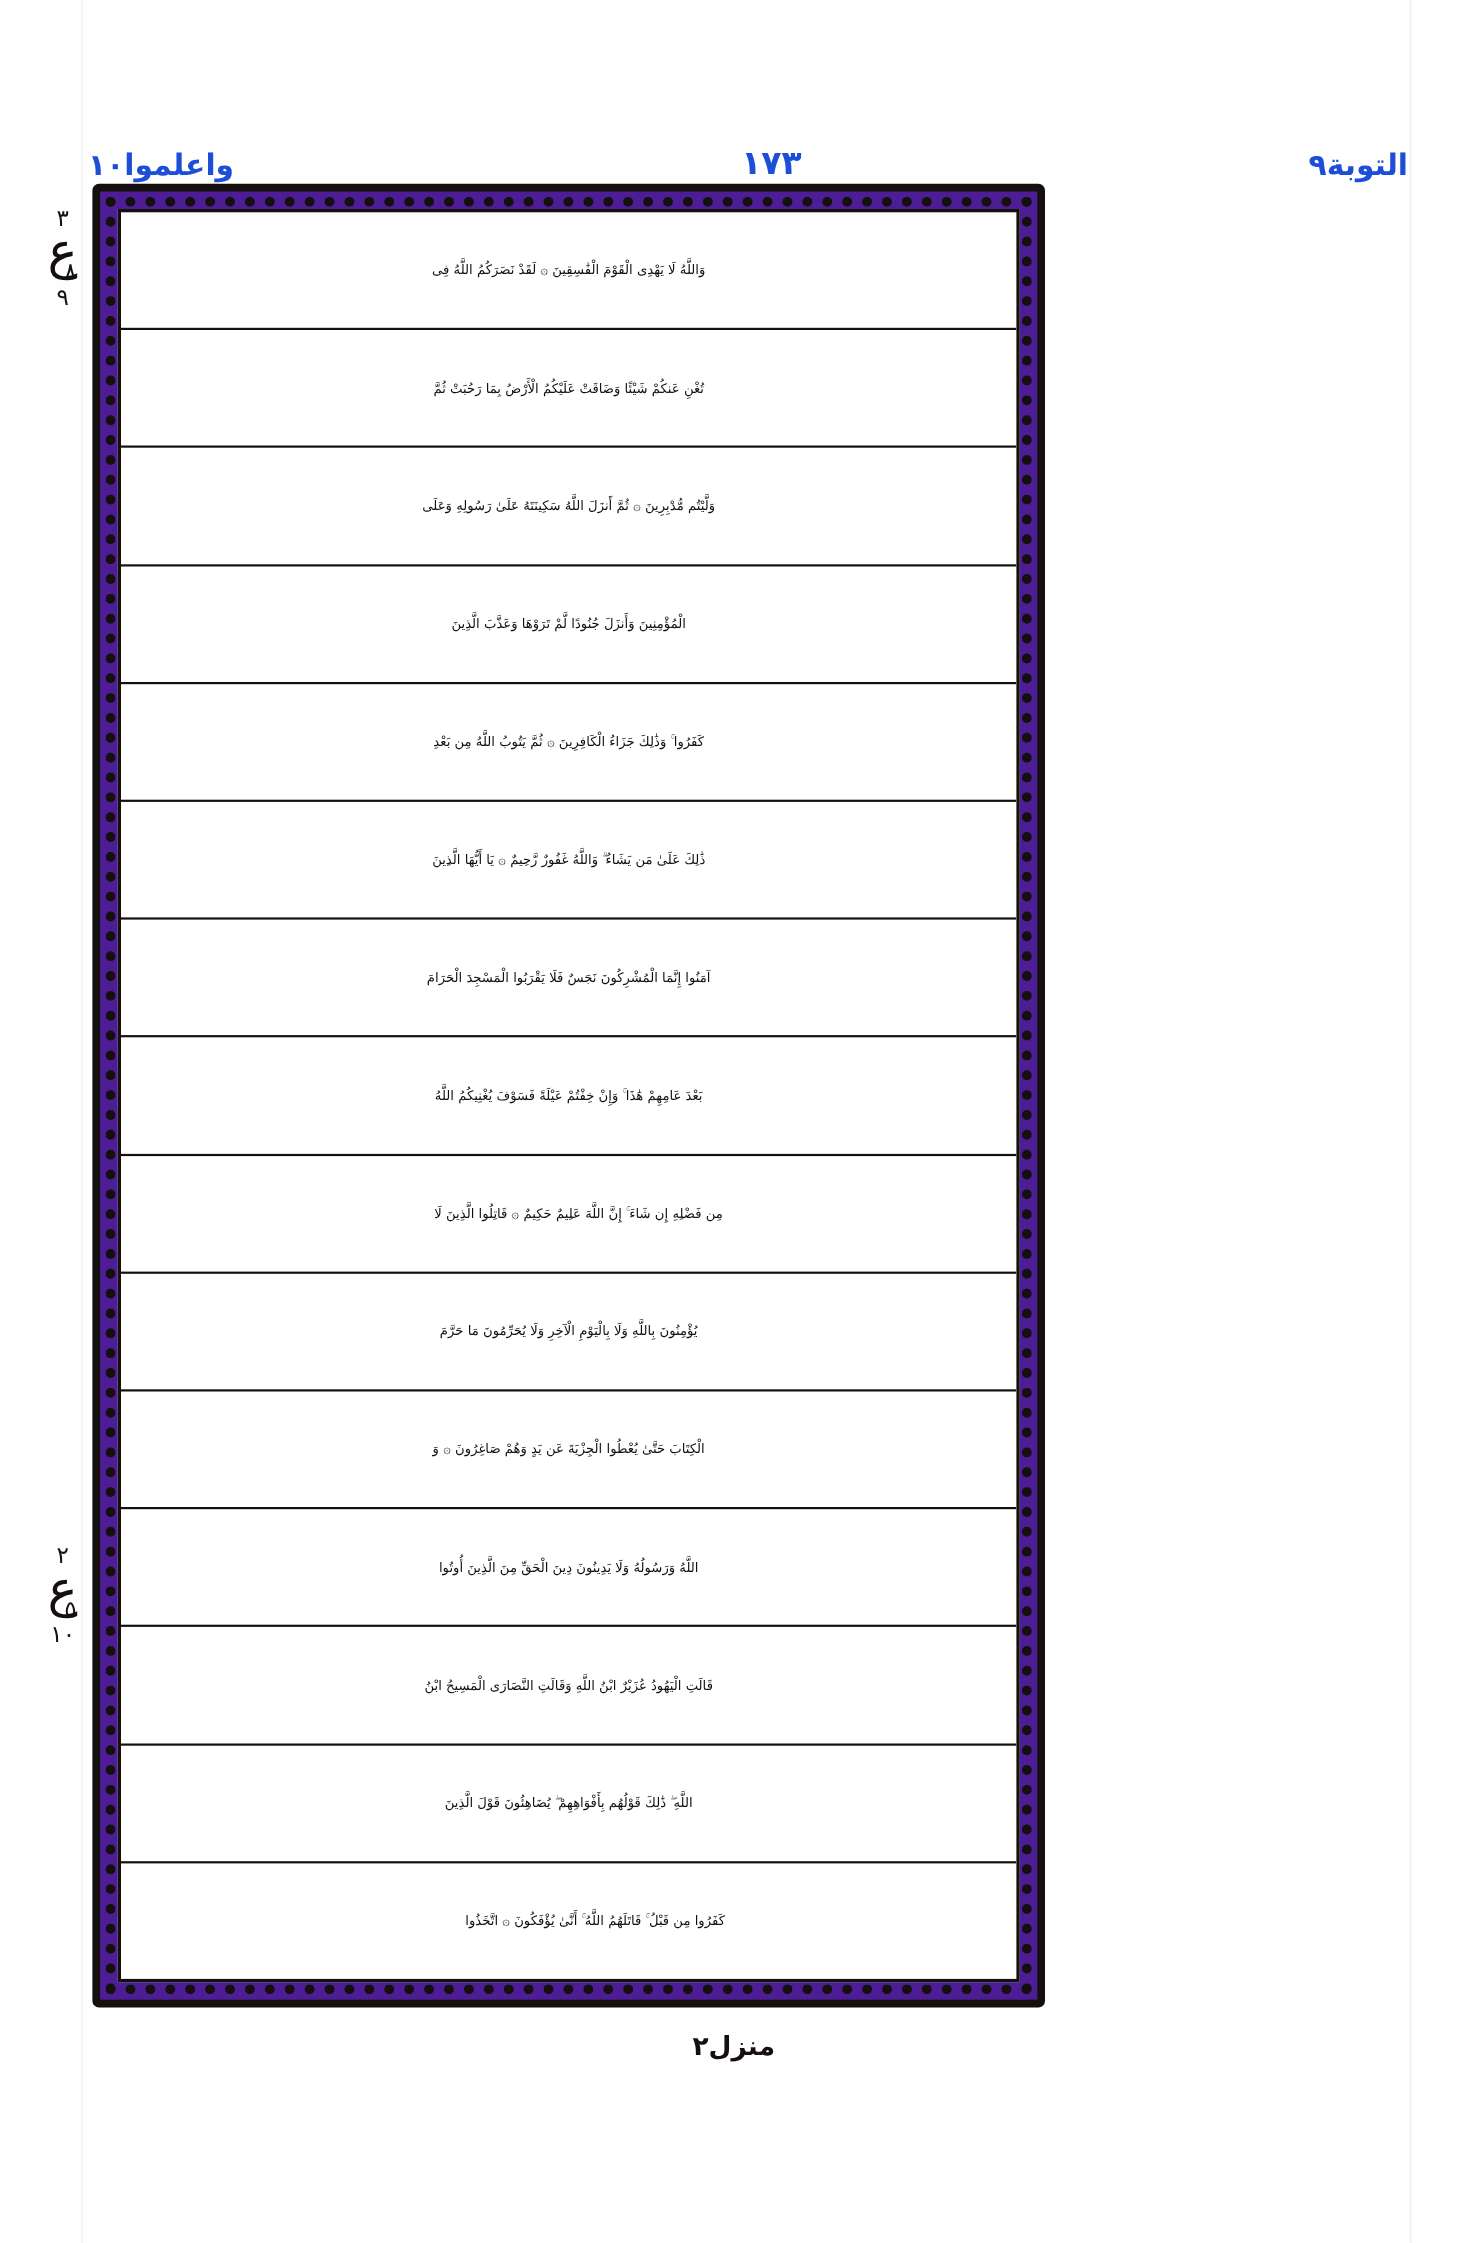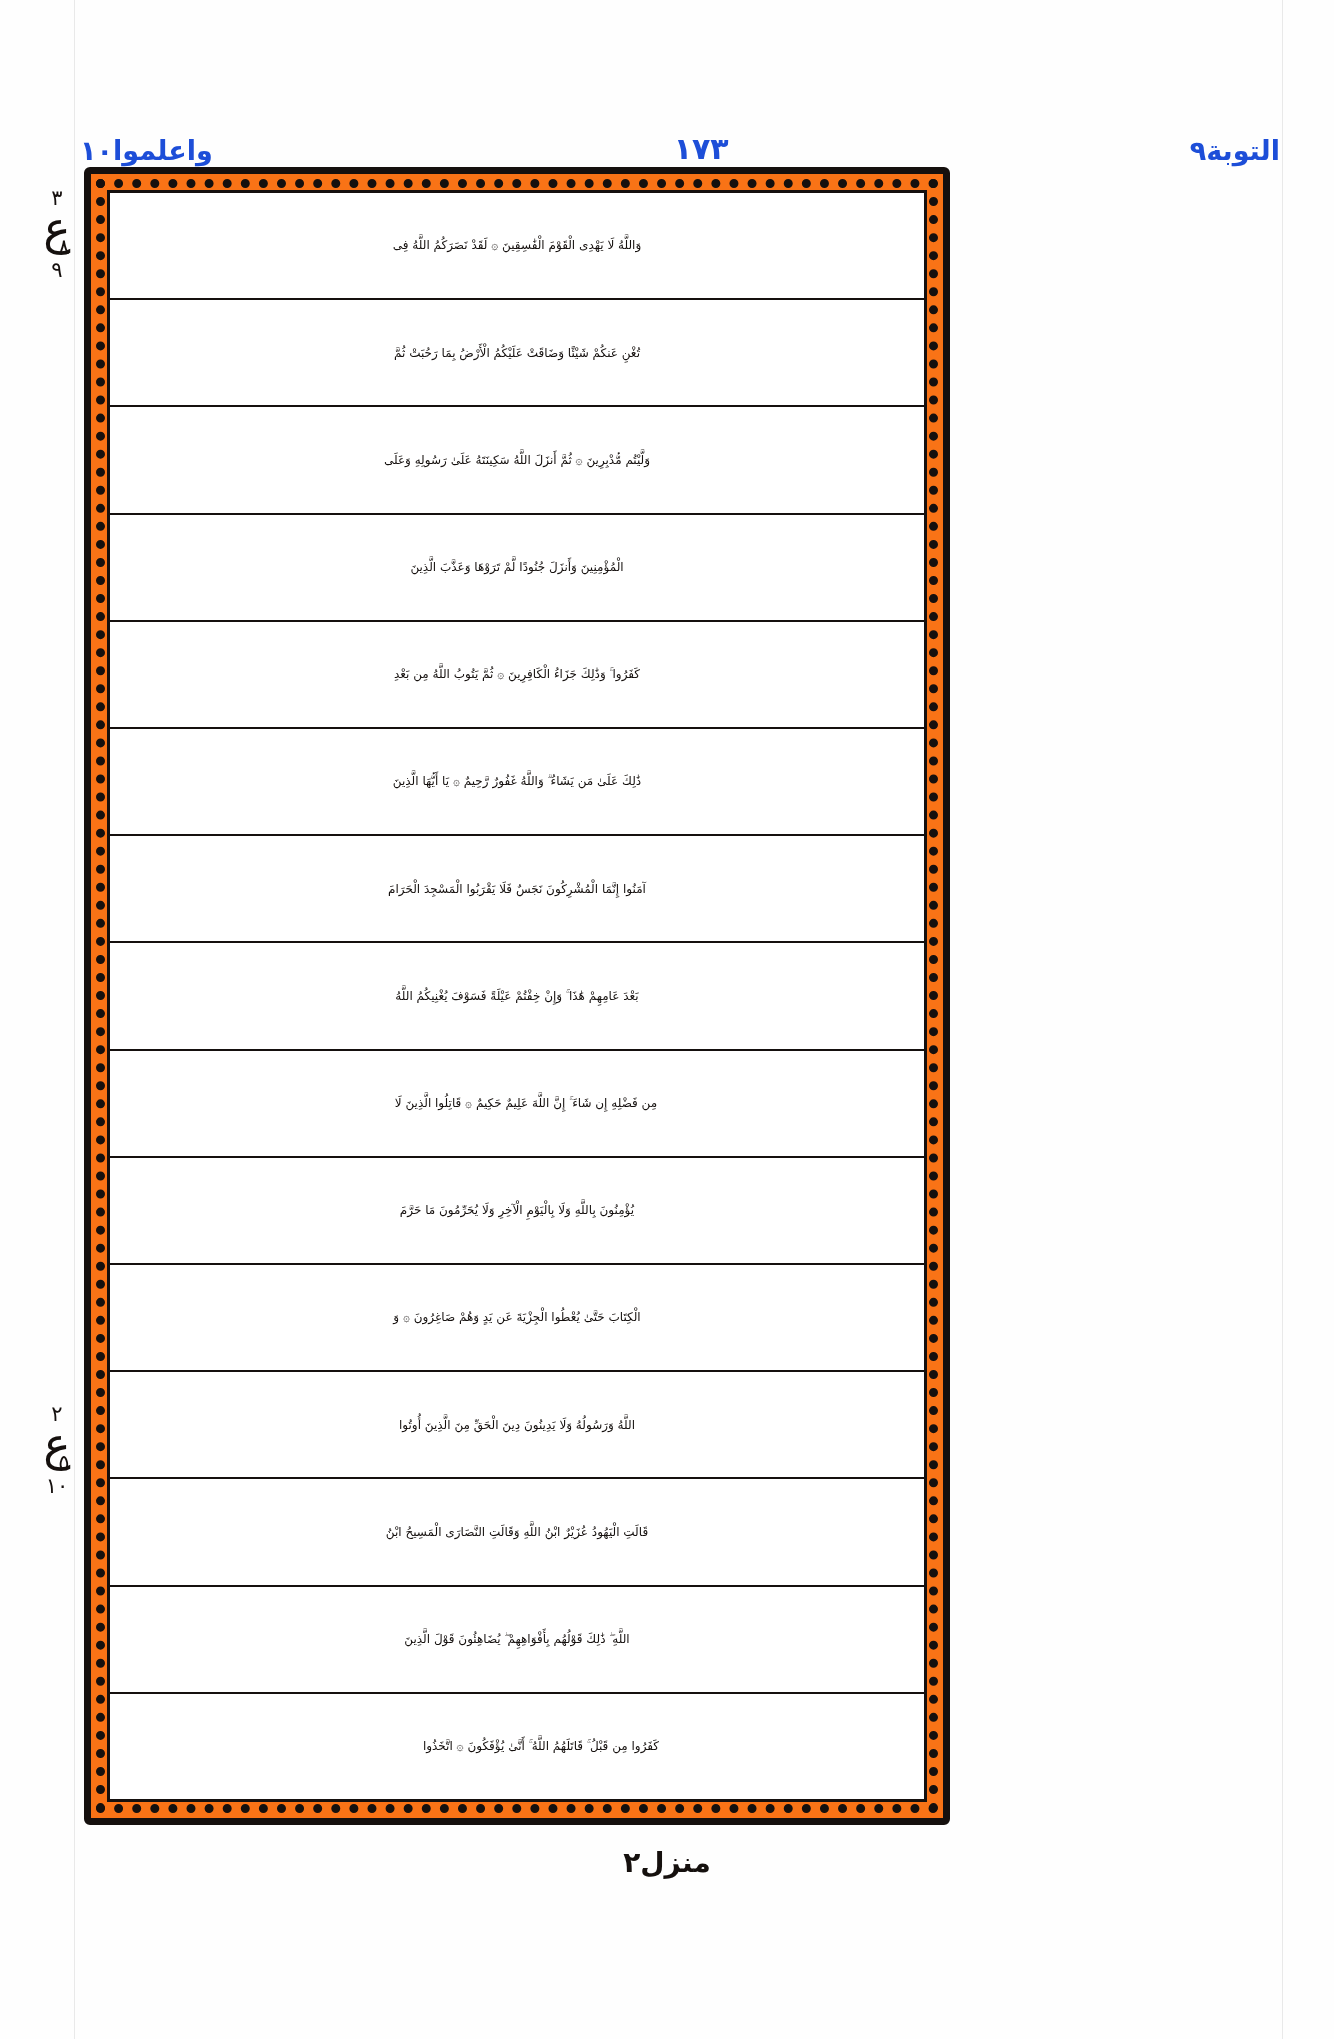--- a/index.html
+++ b/index.html
@@ -63,21 +63,21 @@
   
   #quran-frame {
     position: absolute;
     left: 84px;
     top: 167px;
     width: 866px;
     height: 1658px;
     box-sizing: border-box;
     border: 7px solid #15100e;
     border-radius: 6px;
-    background: #f97316;
+    background: #4c1d95;
     padding: 5px;
   }
   
   #frame-beads {
     position: absolute;
     left: 5px; top: 5px; right: 5px; bottom: 5px;
     box-sizing: border-box;
     border: 9px dotted #15100e;
     border-radius: 3px;
     pointer-events: none;
@@ -147,21 +147,21 @@
   
   #page-footer {
     position: absolute;
     left: 0;
     top: 1846px;
     width: 1334px;
     text-align: center;
     direction: rtl;
   }
   #footer-manzil {
-    font-size: 28px;
+    font-size: 24px;
     color: #15100e;
     font-family: "DejaVu Sans", sans-serif;
     font-weight: 600;
   }
 </style>
 </head>
 <body>
 
 <div id="page-sheet">
 

